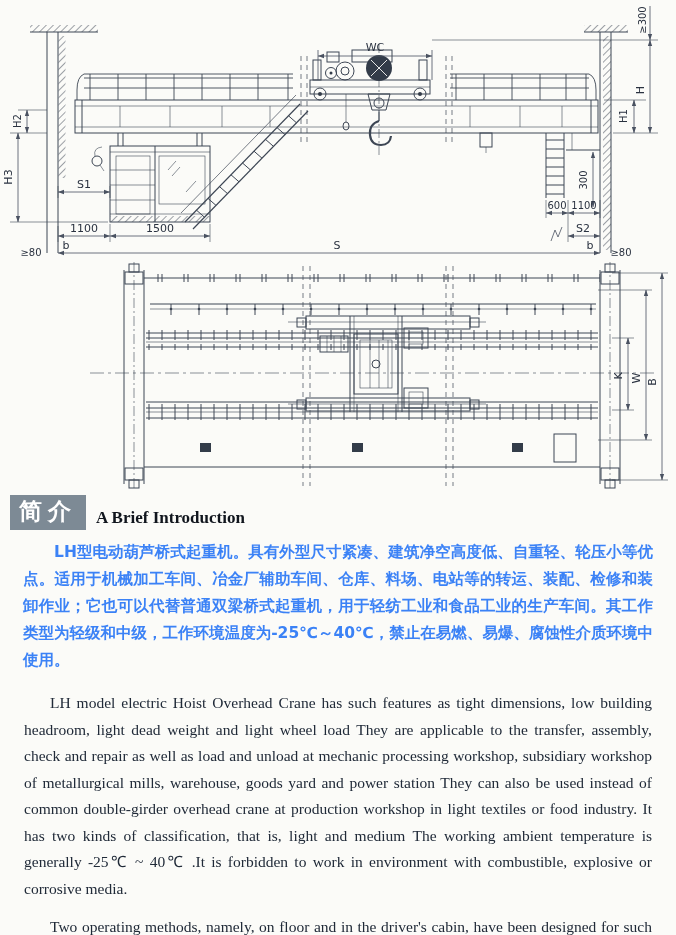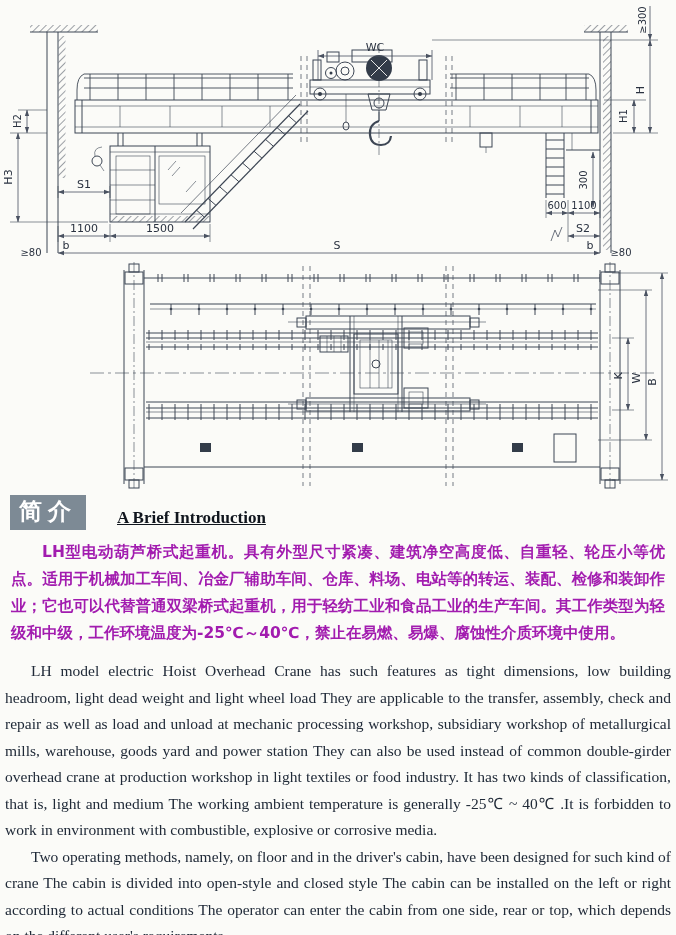--- a/index.html
+++ b/index.html
@@ -5,29 +5,29 @@
   html,body{margin:0;padding:0;background:#e8e8e6;}
   .page{width:676px;height:935px;background:#fbfbf8;margin:0 auto;overflow:hidden;position:relative;
         font-family:"Liberation Serif",serif;}
   svg.dwg{display:block;}
   svg .ln{stroke:#3d4654;fill:none;stroke-width:1;}
   svg .th{stroke:#3d4654;fill:none;stroke-width:.6;}
   svg .dim{stroke:#4a5261;fill:none;stroke-width:.8;}
   svg .lbl{font:11px "DejaVu Sans",sans-serif;fill:#2a3240;}
   svg .lbls{font:10px "DejaVu Sans",sans-serif;fill:#2a3240;}
   svg .solid{fill:#333c49;stroke:none;}
-  .heading{display:flex;align-items:flex-end;gap:31px;padding:2px 0 0 10px;height:38px;}
+  .heading{display:flex;align-items:flex-end;gap:10px;padding:2px 0 0 10px;height:38px;}
   .badge{background:#7d8a95;color:#ffffff;font:bold 23px/1.35 "DejaVu Sans",sans-serif;
          padding:1px 9px 3px 9px;letter-spacing:6px;}
-  .entitle{font:bold 17px "Liberation Serif",serif;color:#10151d;padding-bottom:2px;text-decoration:underline;}
-  p.cn{font:bold 15.5px/27px "DejaVu Sans",sans-serif;color:#a21caf;text-align:justify;
-       margin:4px;padding:0 7px;text-indent:2em;}
+  .entitle{font:bold 17px "Liberation Serif",serif;color:#10151d;padding-bottom:2px;}
+  p.cn{font:bold 15.5px/27px "DejaVu Sans",sans-serif;color:#3b82f6;text-align:justify;
+       margin:16px;padding:0 7px;text-indent:2em;}
   p.cn.first{margin-top:9px;}
   p.en{font:15.5px/26.5px "Liberation Serif",serif;color:#202a38;text-align:justify;
-       margin:0;padding:0 5px;text-indent:26px;}
+       margin:12px;padding:0 12px;text-indent:26px;}
   p.en.first{margin-top:11px;}
 </style>
 </head>
 <body>
 
 <div class="page">
 
   <svg class="dwg" width="676" height="262" viewBox="0 0 676 262">
     <defs>
       <marker id="ar" viewBox="0 0 10 10" refX="9.5" refY="5" markerWidth="8" markerHeight="8" orient="auto-start-reverse">

